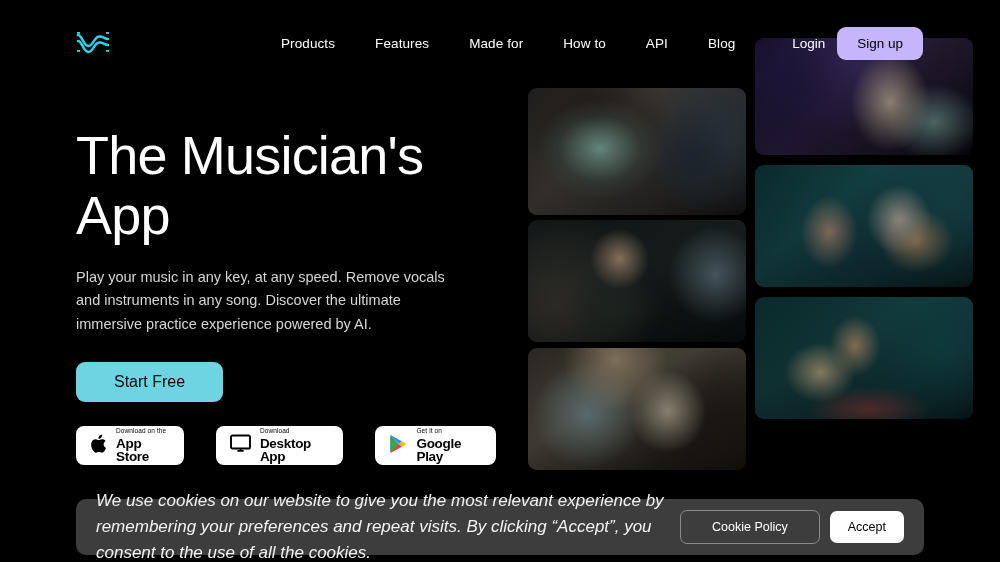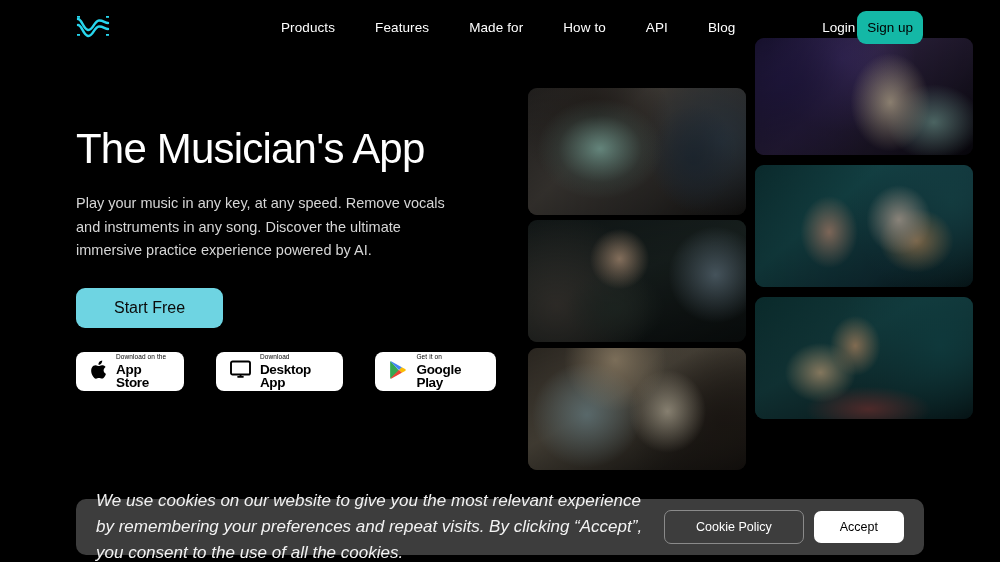--- a/index.html
+++ b/index.html
@@ -6,47 +6,47 @@
   html,body { width:1000px; height:562px; overflow:hidden; }
   body {
     background:#000;
     font-family:"Liberation Sans", sans-serif;
     color:#fff;
     position:relative;
   }
 
   
   .nav {
-    position:absolute; top:0; left:0; width:1000px; height:55px;
+    position:absolute; top:16px; left:0; width:1000px; height:55px;
     display:flex; align-items:center; z-index:40;
   }
   .logo { position:absolute; left:76px; top:14px; width:34px; height:26px; }
   .nav-links {
     position:absolute; left:281px; top:0; height:55px;
     display:flex; align-items:center; gap:40px;
   }
   .nav-link {
     font-size:13.5px; color:#fff; letter-spacing:0.1px;
     cursor:pointer; white-space:nowrap;
   }
   .nav-right {
     position:absolute; right:77px; top:0; height:55px;
-    display:flex; align-items:center; gap:2px;
+    display:flex; align-items:center; gap:12px;
   }
   .login-link { font-size:13.5px; color:#fff; cursor:pointer; }
   .signup-btn {
-    background:#14b8a6; color:#000; font-size:13.5px;
-    padding:9px 10px; border-radius:9px; border:none;
+    background:#c4b5fd; color:#000; font-size:13.5px;
+    padding:9px 20px; border-radius:9px; border:none;
     cursor:pointer; font-family:inherit; white-space:nowrap;
   }
 
   
   .hero { position:absolute; left:76px; top:125px; width:420px; z-index:20; }
   .hero h1 {
-    font-size:42px; font-weight:400; letter-spacing:-0.8px;
+    font-size:54px; font-weight:400; letter-spacing:-0.8px;
     line-height:1.12; color:#fff;
   }
   .hero p {
     margin-top:20px; font-size:14.5px; line-height:1.62;
     color:#d6d6d6; max-width:388px; font-weight:400;
   }
   .start-free {
     margin-top:26px; display:inline-block;
     background:#6ED4E2; color:#0b0b0b;
     font-size:16px; font-weight:500;
@@ -150,21 +150,21 @@
     font-style:italic;
   }
   .cookie-actions { display:flex; align-items:center; gap:10px; margin-left:auto; }
   .btn-outline {
     background:transparent; color:#fff; border:1px solid #8a8a8a;
     border-radius:7px; font-size:12.5px; padding:9px 31px;
     cursor:pointer; font-family:inherit; white-space:nowrap;
   }
   .btn-solid {
     background:#fff; color:#000; border:none;
-    border-radius:7px; font-size:12.5px; padding:9px 26px;
+    border-radius:7px; font-size:12.5px; padding:9px 18px;
     cursor:pointer; font-family:inherit; font-weight:400; white-space:nowrap;
   }
 </style>
 </head>
 <body>
 
 <div class="next-section">
   <h2>More than an app: a music partner</h2>
 </div>
 

